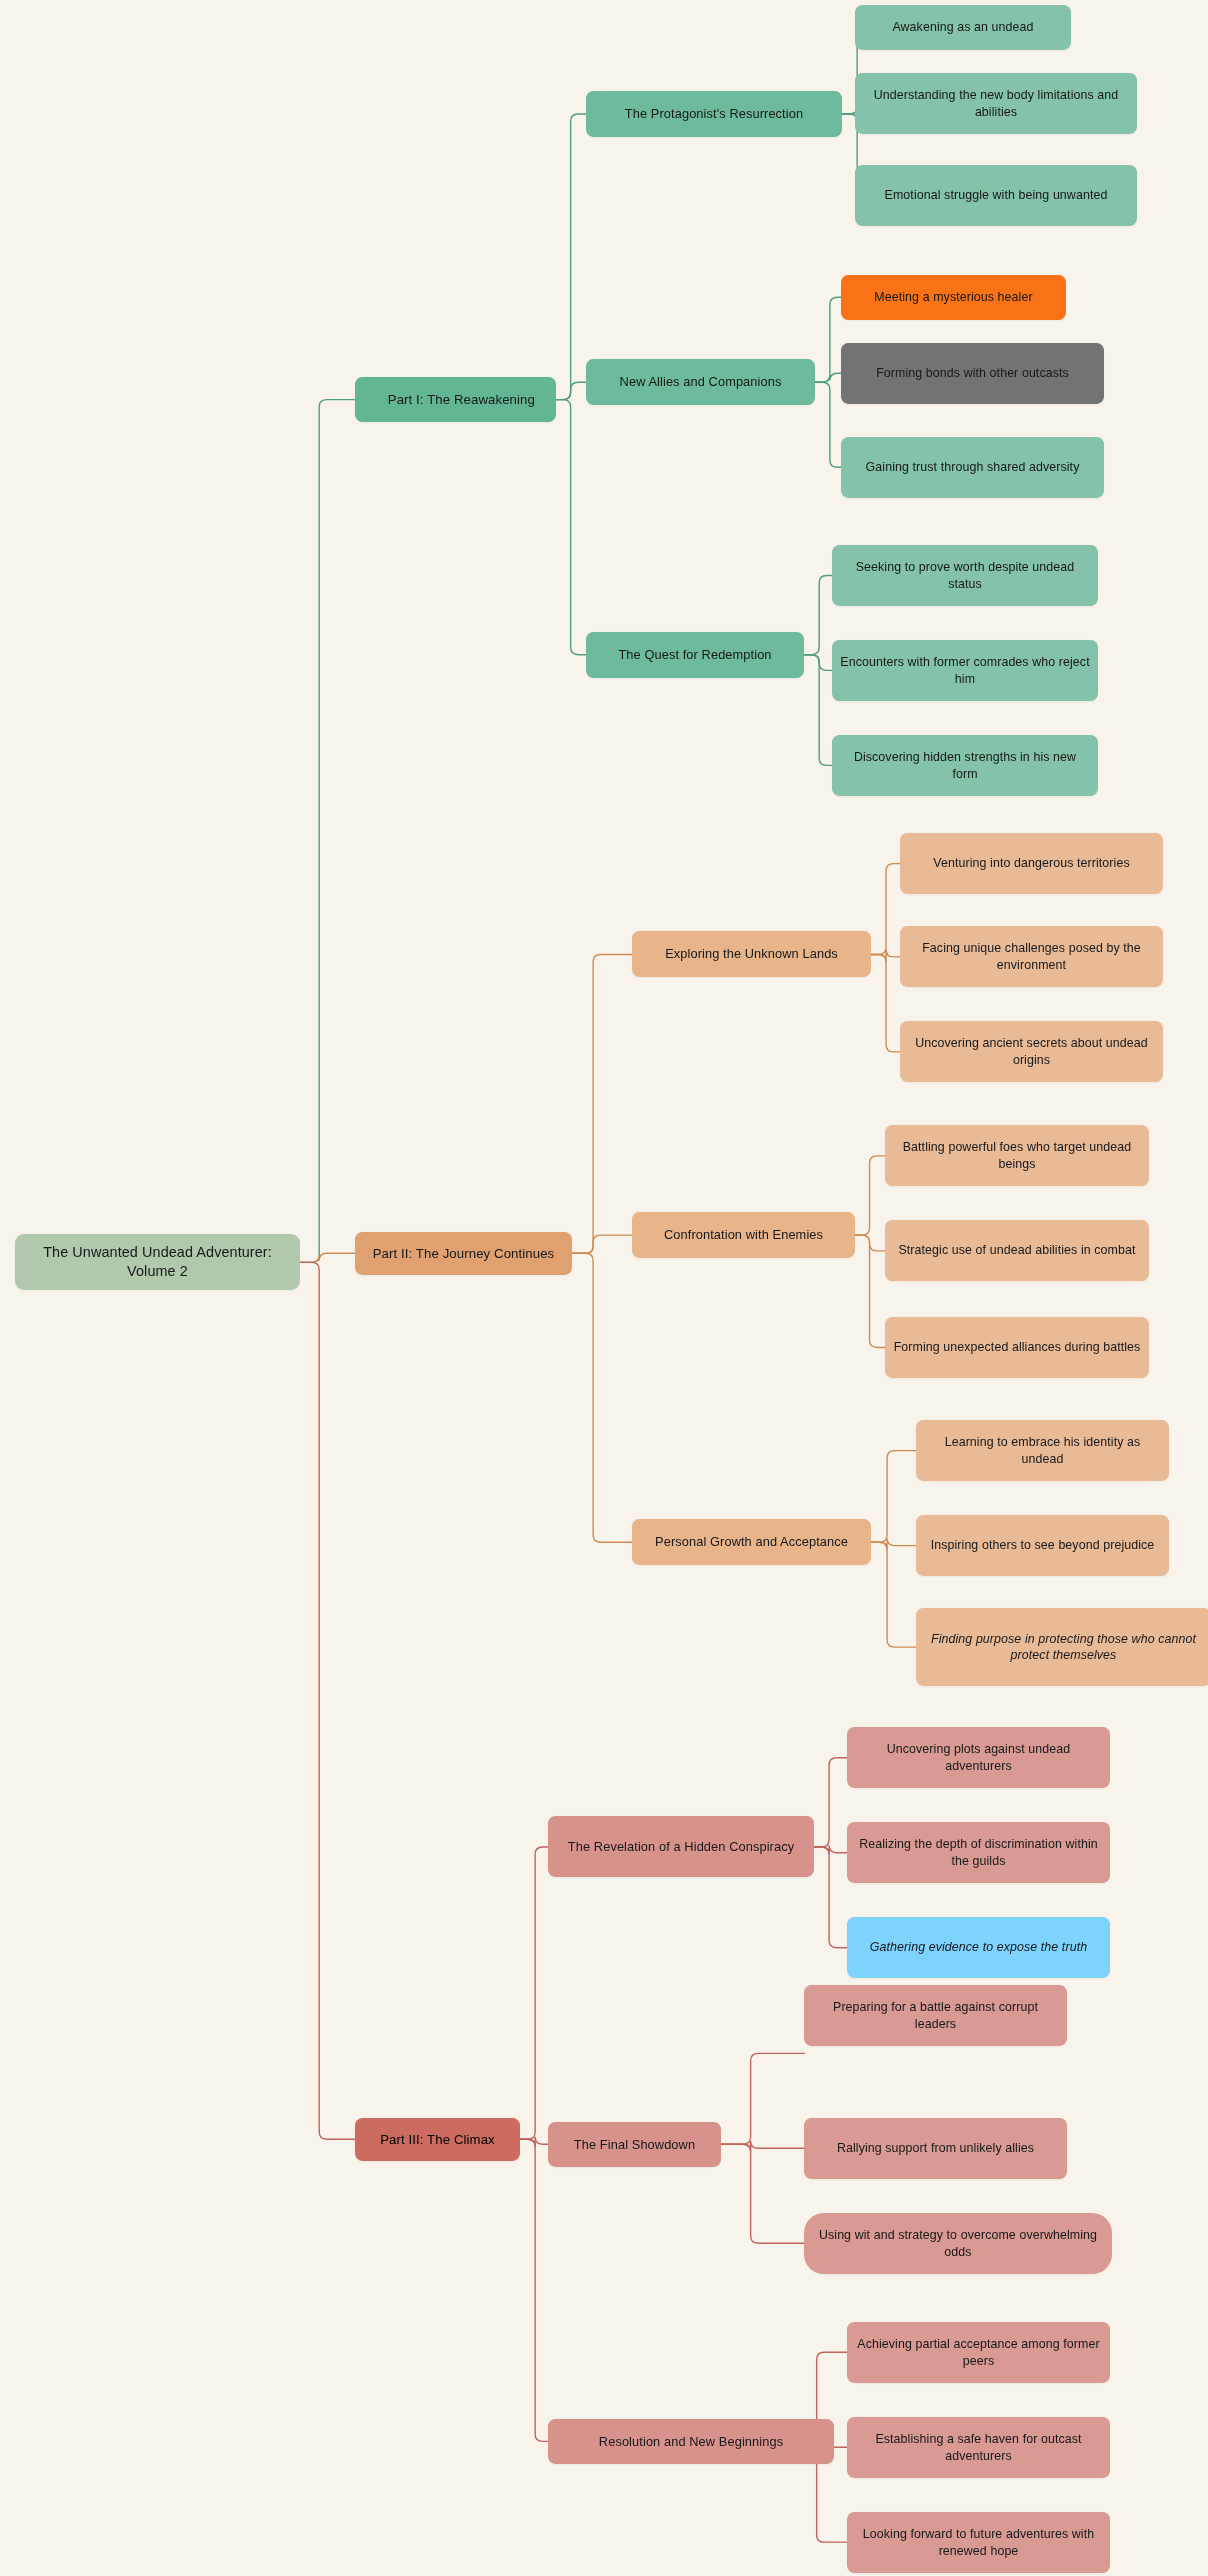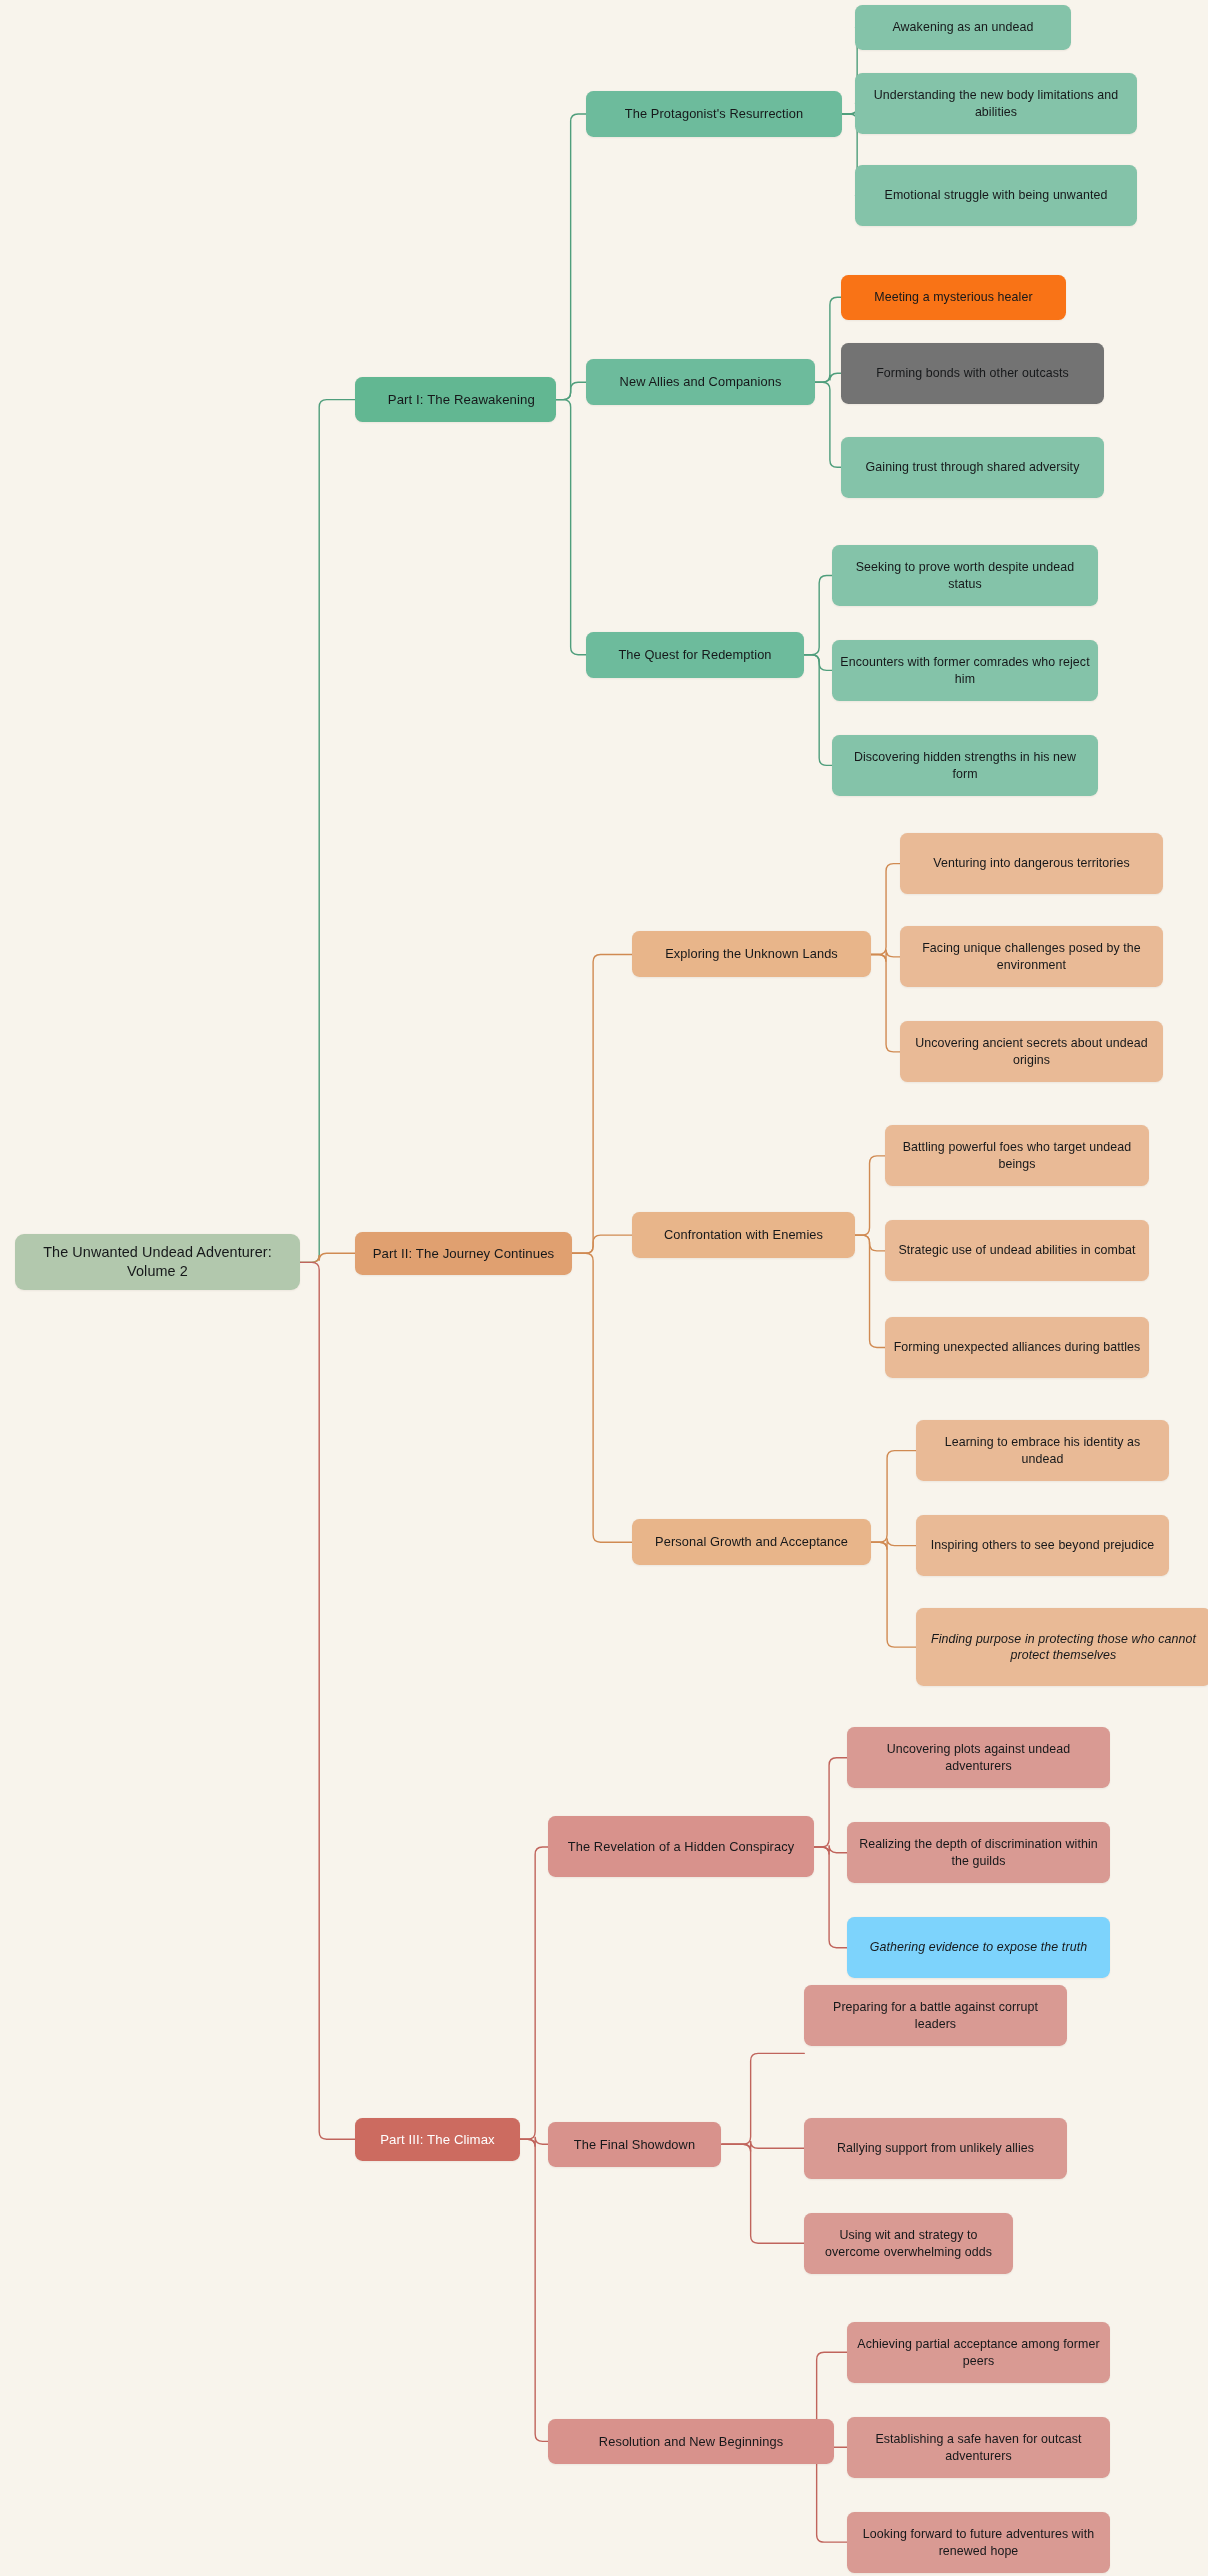--- a/index.html
+++ b/index.html
@@ -172,21 +172,21 @@
       </div>
       <div class="node node-leaf" style="left: 916px; top: 1420px; width: 253px; height: 61px; background: rgb(233, 186, 150);">
         <span>Learning to embrace his identity as undead</span>
       </div>
       <div class="node node-leaf" style="left: 916px; top: 1515px; width: 253px; height: 61px; background: rgb(233, 186, 150);">
         <span>Inspiring others to see beyond prejudice</span>
       </div>
       <div class="node node-leaf" style="left: 916px; top: 1608px; width: 295px; height: 78px; background: rgb(233, 186, 150); font-style: italic;">
         <span>Finding purpose in protecting those who cannot protect themselves</span>
       </div>
-      <div class="node node-part" style="left: 355px; top: 2118px; width: 165px; height: 43px; background: rgb(204, 107, 96); color: #ffffff;">
+      <div class="node node-part" style="left: 355px; top: 2118px; width: 165px; height: 43px; background: rgb(204, 107, 96); color: #000000;">
         <span>Part III: The Climax</span>
       </div>
       <div class="node node-branch" style="left: 548px; top: 1816px; width: 266px; height: 61px; background: rgb(216, 146, 140);">
         <span>The Revelation of a Hidden Conspiracy</span>
       </div>
       <div class="node node-leaf" style="left: 847px; top: 1727px; width: 263px; height: 61px; background: rgb(217, 154, 147);">
         <span>Uncovering plots against undead adventurers</span>
       </div>
       <div class="node node-leaf" style="left: 847px; top: 1822px; width: 263px; height: 61px; background: rgb(217, 154, 147);">
         <span>Realizing the depth of discrimination within the guilds</span>
@@ -196,21 +196,21 @@
       </div>
       <div class="node node-branch" style="left: 548px; top: 2122px; width: 173px; height: 45px; background: rgb(216, 146, 140);">
         <span>The Final Showdown</span>
       </div>
       <div class="node node-leaf" style="left: 804px; top: 1985px; width: 263px; height: 61px; background: rgb(217, 154, 147);">
         <span>Preparing for a battle against corrupt leaders</span>
       </div>
       <div class="node node-leaf" style="left: 804px; top: 2118px; width: 263px; height: 61px; background: rgb(217, 154, 147);">
         <span>Rallying support from unlikely allies</span>
       </div>
-      <div class="node node-leaf" style="left: 804px; top: 2213px; width: 209px; height: 61px; background: rgb(217, 154, 147);">
+      <div class="node node-leaf" style="left: 804px; top: 2213px; width: 308px; height: 61px; background: rgb(217, 154, 147); border-radius: 20px;">
         <span>Using wit and strategy to overcome overwhelming odds</span>
       </div>
       <div class="node node-branch" style="left: 548px; top: 2419px; width: 286px; height: 45px; background: rgb(216, 146, 140);">
         <span>Resolution and New Beginnings</span>
       </div>
       <div class="node node-leaf" style="left: 847px; top: 2322px; width: 263px; height: 61px; background: rgb(217, 154, 147);">
         <span>Achieving partial acceptance among former peers</span>
       </div>
       <div class="node node-leaf" style="left: 847px; top: 2417px; width: 263px; height: 61px; background: rgb(217, 154, 147);">
         <span>Establishing a safe haven for outcast adventurers</span>

